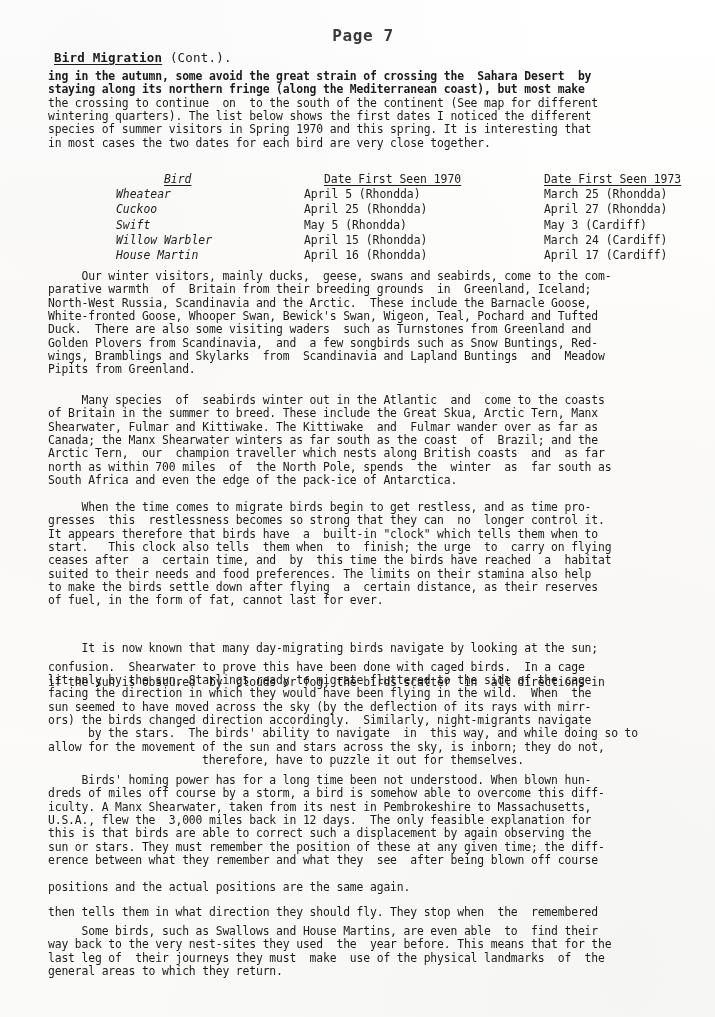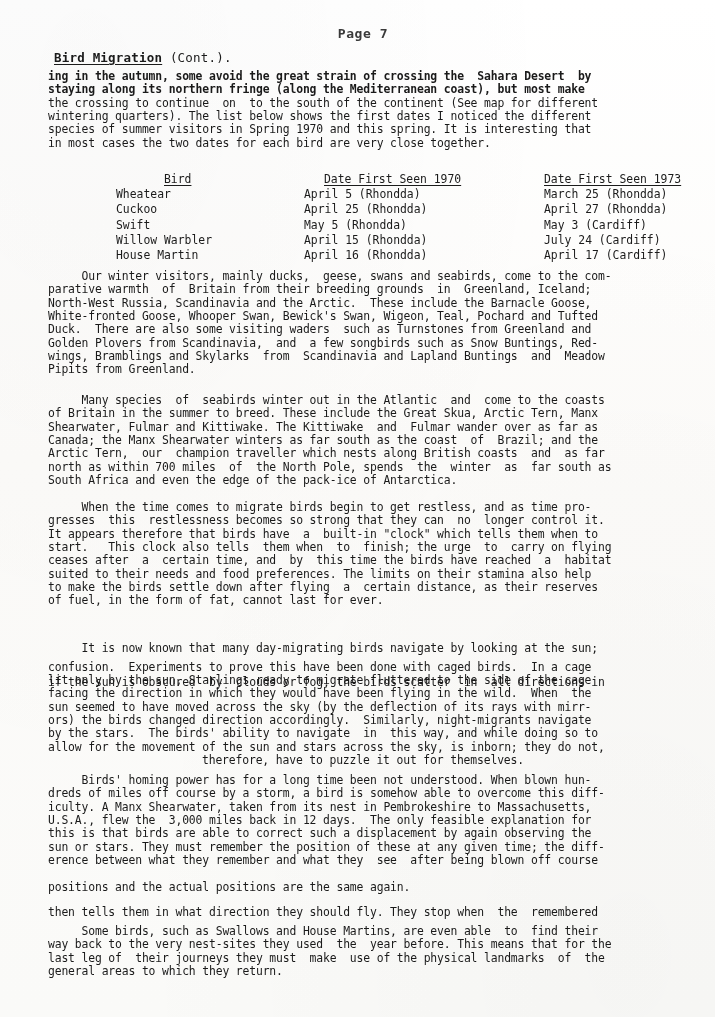--- a/index.html
+++ b/index.html
@@ -40,21 +40,21 @@
     top: 0;
     width: 630px;
   }
 
   .page-number {
     position: absolute;
     left: 0;
     top: 26px;
     width: 630px;
     text-align: center;
-    font-size: 13px;
+    font-size: 16px;
     letter-spacing: 0.6px;
     color: #3a3a3a;
     font-weight: 700;
   }
 
   .section-title {
     position: absolute;
     left: 6px;
     top: 50px;
     font-size: 12.5px;
@@ -97,21 +97,21 @@
   }
   .bt-row {
     position: absolute;
     left: 0;
     width: 630px;
     height: 15px;
     font-size: 11.4px;
     line-height: 15px;
     white-space: pre;
   }
-  .bt-c1 { position: absolute; left: 68px;  }
+  .bt-c1 { position: absolute; left: 68px; font-style: italic;  }
   .bt-c2 { position: absolute; left: 248px; }
   .bt-c3 { position: absolute; left: 488px; }
 
   .bt-head .bt-c1,
   .bt-head .bt-c2,
   .bt-head .bt-c3 {
     text-decoration: underline;
     text-underline-offset: 2px;
     font-weight: 500;
   }
@@ -143,21 +143,21 @@
         <div class="tline" style="top: 40.05px;">wintering quarters). The list below shows the first dates I noticed the different</div>
         <div class="tline" style="top: 53.4px;">species of summer visitors in Spring 1970 and this spring. It is interesting that</div>
         <div class="tline" style="top: 66.75px;">in most cases the two dates for each bird are very close together.</div>
       </div>
 
     <div class="bird-table" id="bird-table" style="top:172px;">
         <div class="bt-row bt-head" style="top: 0px;"><span class="bt-c1">Bird</span><span class="bt-c2">Date First Seen 1970</span><span class="bt-c3">Date First Seen 1973</span></div>
         <div class="bt-row" style="top: 15.2px;"><span class="bt-c1">Wheatear</span><span class="bt-c2">April 5 (Rhondda)</span><span class="bt-c3">March 25 (Rhondda)</span></div>
         <div class="bt-row" style="top: 30.4px;"><span class="bt-c1">Cuckoo</span><span class="bt-c2">April 25 (Rhondda)</span><span class="bt-c3">April 27 (Rhondda)</span></div>
         <div class="bt-row" style="top: 45.6px;"><span class="bt-c1">Swift</span><span class="bt-c2">May 5 (Rhondda)</span><span class="bt-c3">May 3 (Cardiff)</span></div>
-        <div class="bt-row" style="top: 60.8px;"><span class="bt-c1">Willow Warbler</span><span class="bt-c2">April 15 (Rhondda)</span><span class="bt-c3">July 24 (Cardiff)</span></div>
+        <div class="bt-row" style="top: 60.8px;"><span class="bt-c1">Willow Warbler</span><span class="bt-c2">April 15 (Rhondda)</span><span class="bt-c3">March 24 (Cardiff)</span></div>
         <div class="bt-row" style="top: 76px;"><span class="bt-c1">House Martin</span><span class="bt-c2">April 16 (Rhondda)</span><span class="bt-c3">April 17 (Cardiff)</span></div>
       </div>
 
     <div class="body-block" id="p2" style="top:270px;">
         <div class="tline" style="top: 0px;">     Our winter visitors, mainly ducks,  geese, swans and seabirds, come to the com-</div>
         <div class="tline" style="top: 13.35px;">parative warmth  of  Britain from their breeding grounds  in  Greenland, Iceland;</div>
         <div class="tline" style="top: 26.7px;">North-West Russia, Scandinavia and the Arctic.  These include the Barnacle Goose,</div>
         <div class="tline" style="top: 40.05px;">White-fronted Goose, Whooper Swan, Bewick's Swan, Wigeon, Teal, Pochard and Tufted</div>
         <div class="tline" style="top: 53.4px;">Duck.  There are also some visiting waders  such as Turnstones from Greenland and</div>
         <div class="tline" style="top: 66.75px;">Golden Plovers from Scandinavia,  and  a few songbirds such as Snow Buntings, Red-</div>
@@ -179,26 +179,26 @@
         <div class="tline" style="top: 26.7px;">It appears therefore that birds have  a  built-in "clock" which tells them when to</div>
         <div class="tline" style="top: 40.05px;">start.   This clock also tells  them when  to  finish; the urge  to  carry on flying</div>
         <div class="tline" style="top: 53.4px;">ceases after  a  certain time, and  by  this time the birds have reached  a  habitat</div>
         <div class="tline" style="top: 66.75px;">suited to their needs and food preferences. The limits on their stamina also help</div>
         <div class="tline" style="top: 80.1px;">to make the birds settle down after flying  a  certain distance, as their reserves</div>
         <div class="tline" style="top: 93.45px;">of fuel, in the form of fat, cannot last for ever.</div>
       </div>
     <div class="body-block" id="p5" style="top:634px;">
         <div class="tline" style="top: 8px;">     It is now known that many day-migrating birds navigate by looking at the sun;</div>
         <div class="tline" style="top: 13px; margin-top: 29px;">if the sun is obscured  by  clouds or fog, the birds scatter  in  all directions in</div>
-        <div class="tline" style="top: 26.7px;">confusion.  Experiments to prove this have been done with caged birds.  In a cage</div>
+        <div class="tline" style="top: 26.7px;">confusion.  Shearwater to prove this have been done with caged birds.  In a cage</div>
         <div class="tline" style="top: 40.05px;">lit only by the sun, Starlings ready to migrate fluttered to the side of the cage</div>
         <div class="tline" style="top: 53.4px;">facing the direction in which they would have been flying in the wild.  When  the</div>
         <div class="tline" style="top: 66.75px;">sun seemed to have moved across the sky (by the deflection of its rays with mirr-</div>
         <div class="tline" style="top: 80.1px;">ors) the birds changed direction accordingly.  Similarly, night-migrants navigate</div>
-        <div class="tline" style="top: 93.45px;">by the stars.  The birds' ability to navigate  in  this way, and while doing so to</div>
+        <div class="tline" style="top: 93.45px; text-align: center;">by the stars.  The birds' ability to navigate  in  this way, and while doing so to</div>
         <div class="tline" style="top: 106.8px;">allow for the movement of the sun and stars across the sky, is inborn; they do not,</div>
         <div class="tline" style="top: 120.15px; text-align: center;">therefore, have to puzzle it out for themselves.</div>
       </div>
     <div class="body-block" id="p6" style="top:774px;">
         <div class="tline" style="top: 0px;">     Birds' homing power has for a long time been not understood. When blown hun-</div>
         <div class="tline" style="top: 13.35px;">dreds of miles off course by a storm, a bird is somehow able to overcome this diff-</div>
         <div class="tline" style="top: 26.7px;">iculty. A Manx Shearwater, taken from its nest in Pembrokeshire to Massachusetts,</div>
         <div class="tline" style="top: 40.05px;">U.S.A., flew the  3,000 miles back in 12 days.  The only feasible explanation for</div>
         <div class="tline" style="top: 53.4px;">this is that birds are able to correct such a displacement by again observing the</div>
         <div class="tline" style="top: 66.75px;">sun or stars. They must remember the position of these at any given time; the diff-</div>

